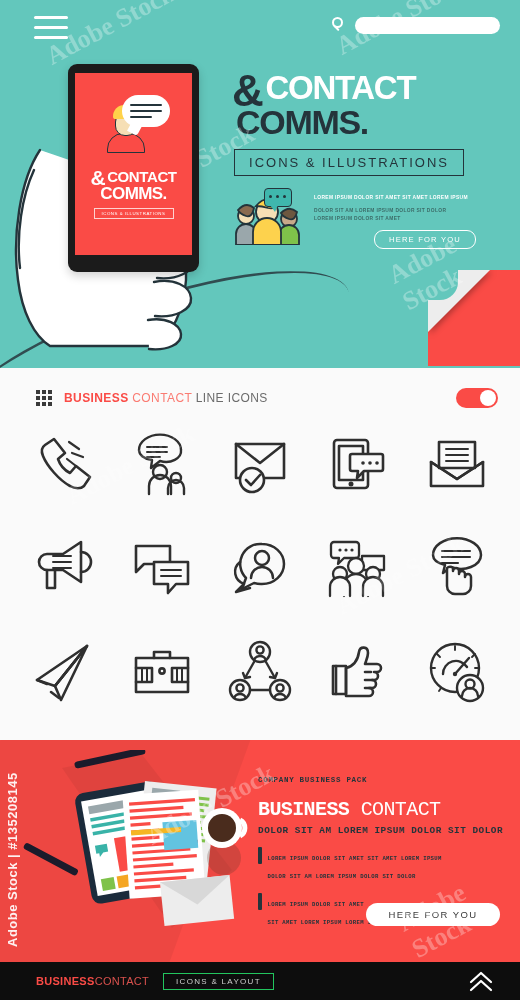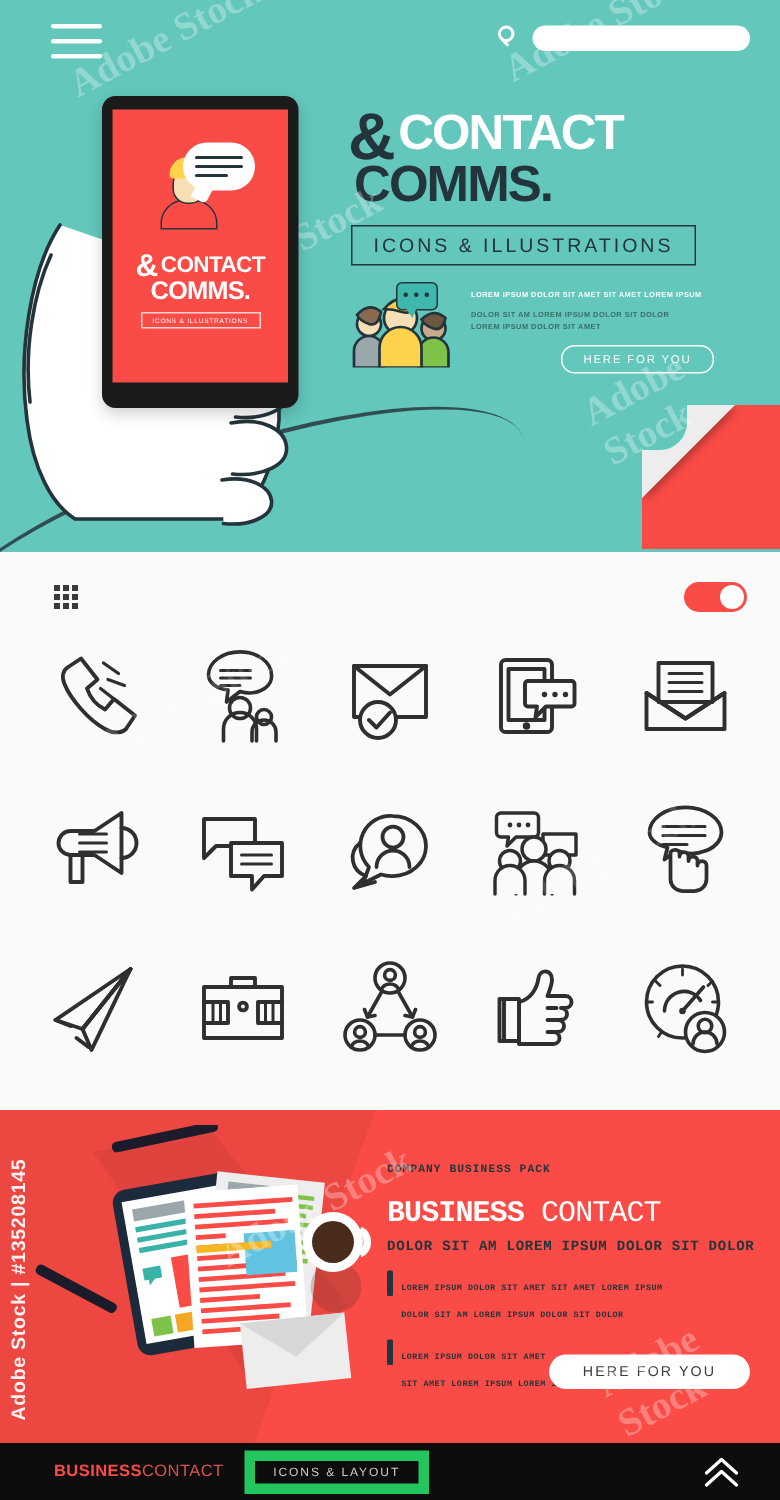--- a/index.html
+++ b/index.html
@@ -105,21 +105,21 @@
   .bl-line{color:#24343b;font-size:5.6px;font-weight:bold;letter-spacing:.35px;line-height:9px;white-space:nowrap;}
   .btn-white{position:absolute;right:20px;top:163px;width:134px;height:23px;background:#fff;border-radius:12px;
              color:#3a3a3a;font-size:9.5px;letter-spacing:1.4px;display:flex;align-items:center;justify-content:center;cursor:pointer;}
 
   
   .footer{position:absolute;left:0;bottom:0;width:520px;height:38px;background:#0d0d0d;display:flex;
           align-items:center;}
   .ft-brand{margin-left:36px;font-size:11px;letter-spacing:.3px;white-space:nowrap;}
   .ft-b{color:#fa4b46;font-weight:bold;}
   .ft-c{color:#d8514d;}
-  .ft-box{margin-left:14px;border:7px solid #22c55e;color:#cfcfcf;font-size:8px;letter-spacing:1.3px;
+  .ft-box{margin-left:14px;border:1px solid #22c55e;color:#cfcfcf;font-size:8px;letter-spacing:1.3px;
           padding:3px 12px;cursor:pointer;}
   .ft-up{position:absolute;right:26px;top:8px;width:26px;height:22px;cursor:pointer;}
 
   
   .wm{position:absolute;left:-1px;top:760px;height:200px;width:26px;color:rgba(255,255,255,.92);
       font-size:13px;letter-spacing:.5px;writing-mode:vertical-rl;transform:rotate(180deg);
       display:flex;align-items:center;justify-content:center;font-weight:bold;}
   .wm-tile{position:absolute;color:rgba(255,255,255,.30);font-size:26px;font-weight:bold;
            font-family:"Liberation Serif",serif;pointer-events:none;user-select:none;}
 </style>
@@ -223,20 +223,25 @@
     <span class="grid-dots">
       <i></i>
         <i></i>
         <i></i>
         <i></i>
         <i></i>
         <i></i>
         <i></i>
         <i></i>
         <i></i>
+    </span>
+    <span class="sh-text">
+      <span class="sh-b">BUSINESS</span>
+      <span class="sh-c">CONTACT</span>
+      <span class="sh-l">LINE ICONS</span>
     </span>
   </div>
   <div class="toggle">
       <i></i>
     </div>
 
   <div class="icon-grid">
 
     <div class="icon-cell">
       <svg width="64" height="64" viewBox="0 0 64 64" fill="none" stroke="#2f2f2f" stroke-width="2.6" stroke-linecap="round" stroke-linejoin="round">

